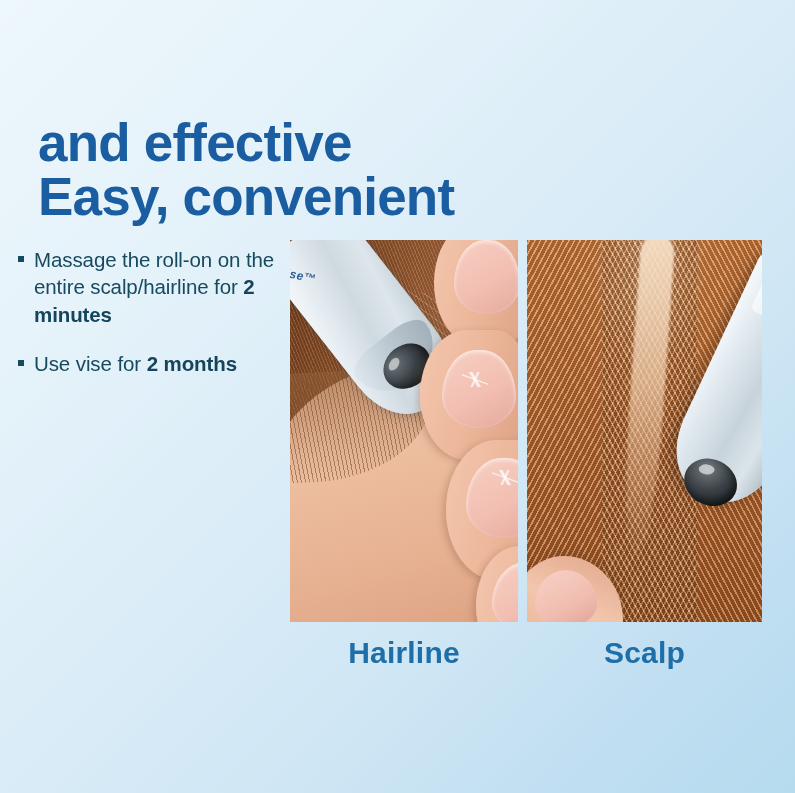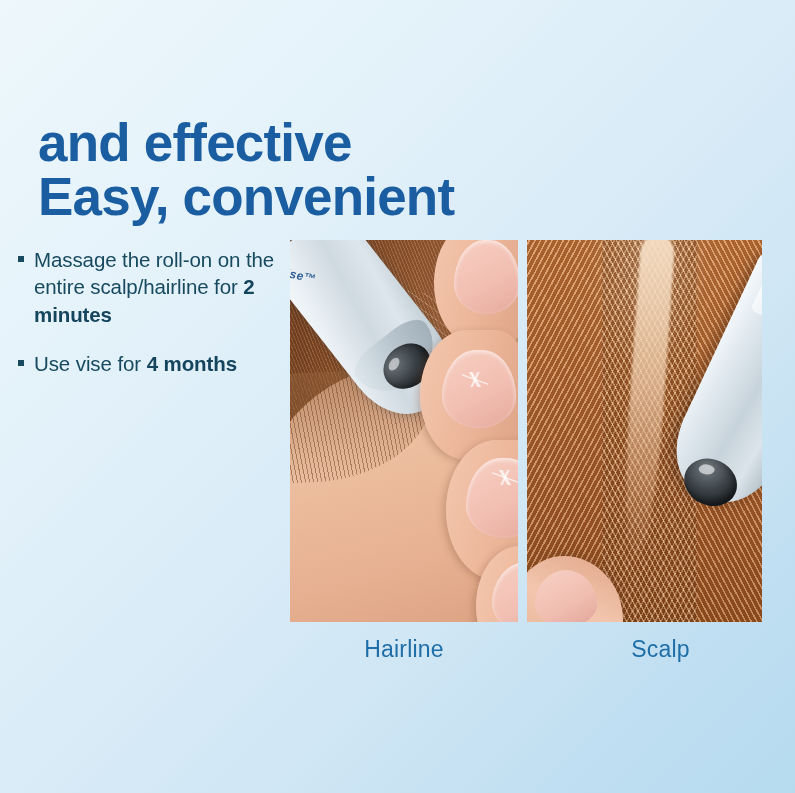--- a/index.html
+++ b/index.html
@@ -311,44 +311,44 @@
     width: 62px; height: 56px;
     background: linear-gradient(150deg, #f8d2c6 0%, #f0bdb0 60%, #e0a497 100%);
     border-radius: 50% 50% 46% 46% / 62% 62% 38% 38%;
   }
 
   
   .photo-caption {
     position: absolute;
     top: 636px;
     color: #1e6ea8;
-    font-size: 23px;
-    font-weight: 400;
+    font-size: 30px;
+    font-weight: 700;
     letter-spacing: 0.2px;
     text-align: center;
   }
   #caption-hairline { left: 290px; width: 228px; }
-  #caption-scalp { left: 543px; width: 235px; text-align: center; }
+  #caption-scalp { left: 527px; width: 235px; text-align: center; }
 </style>
 </head>
 <body>
 
 <div id="promo-card">
 
   <h1 id="headline">
     <span class="hl-line">and effective</span>
     <span class="hl-line">Easy, convenient</span>
   </h1>
 
   <ul id="instructions">
     <li class="bullet-item">
       <span class="bullet-marker"></span><span>Massage the roll-on on the entire scalp/hairline for </span><b>2 minutes</b><span></span>
     </li>
     <li class="bullet-item">
-      <span class="bullet-marker"></span><span>Use vise for </span><b>4 months</b><span></span>
+      <span class="bullet-marker"></span><span>Use vise for </span><b>2 months</b><span></span>
     </li>
   </ul>
 
   <div id="photo-strip">
 
     <div class="photo-panel" id="panel-hairline">
       <div class="photo-inner">
         <div class="hl-hair"></div>
         <div class="hl-hair-wisps"></div>
         <div class="hl-forehead"></div>

